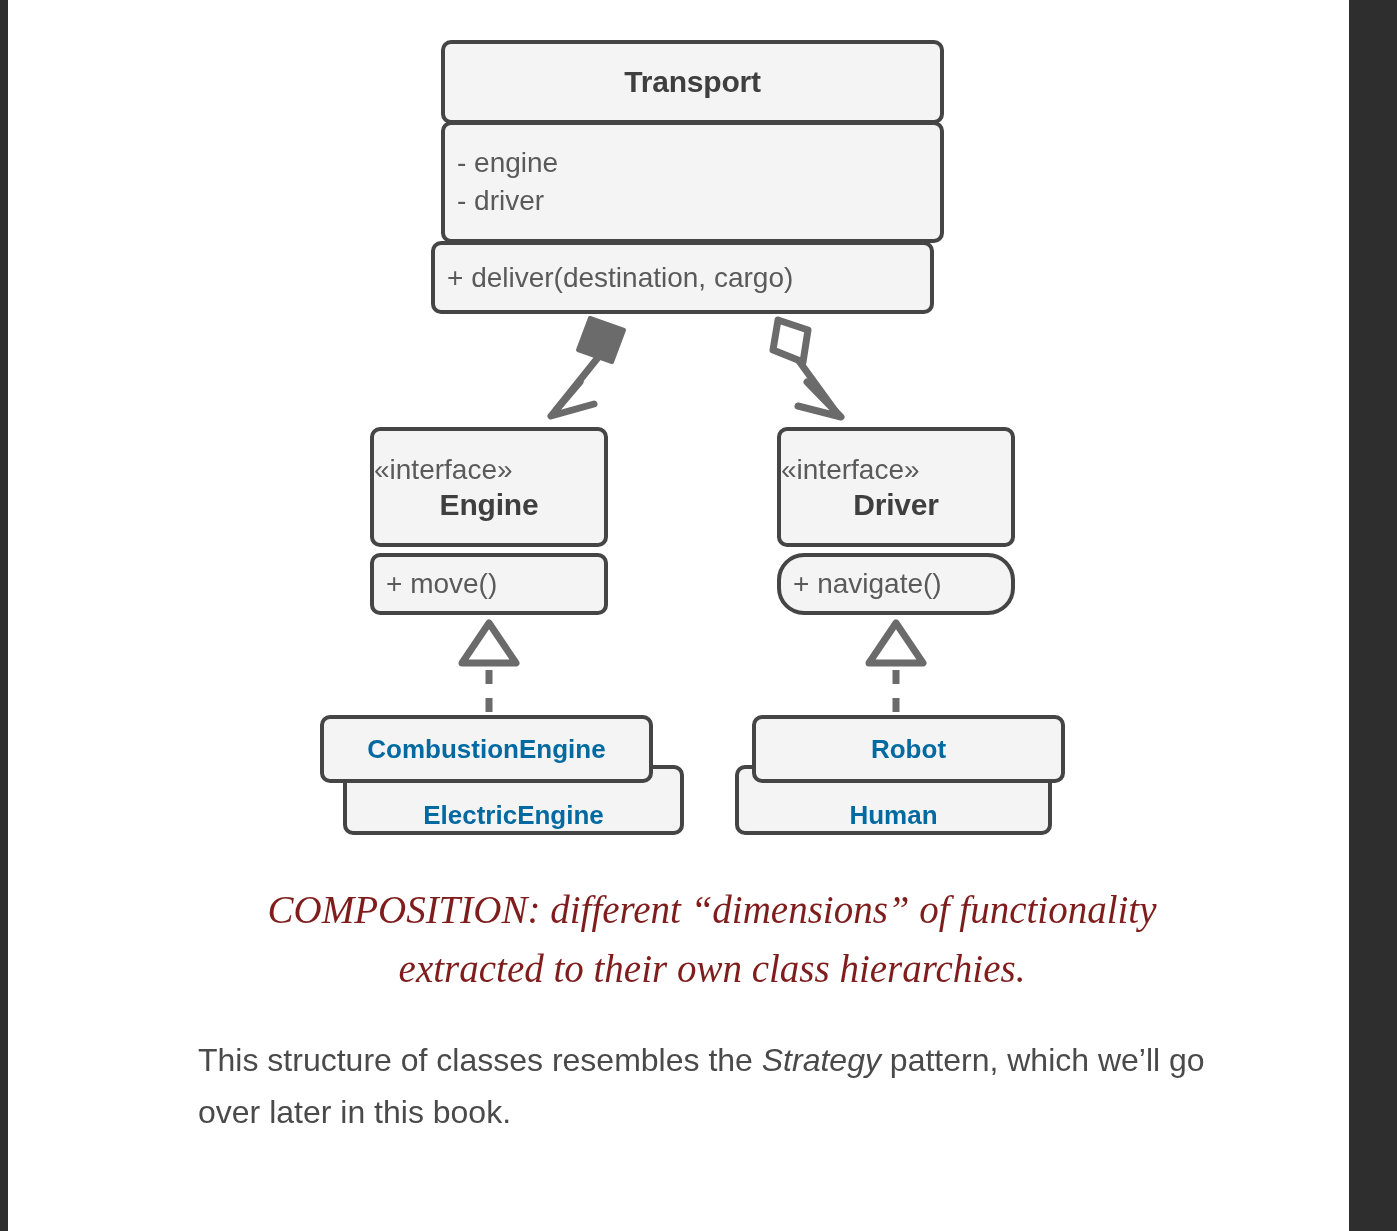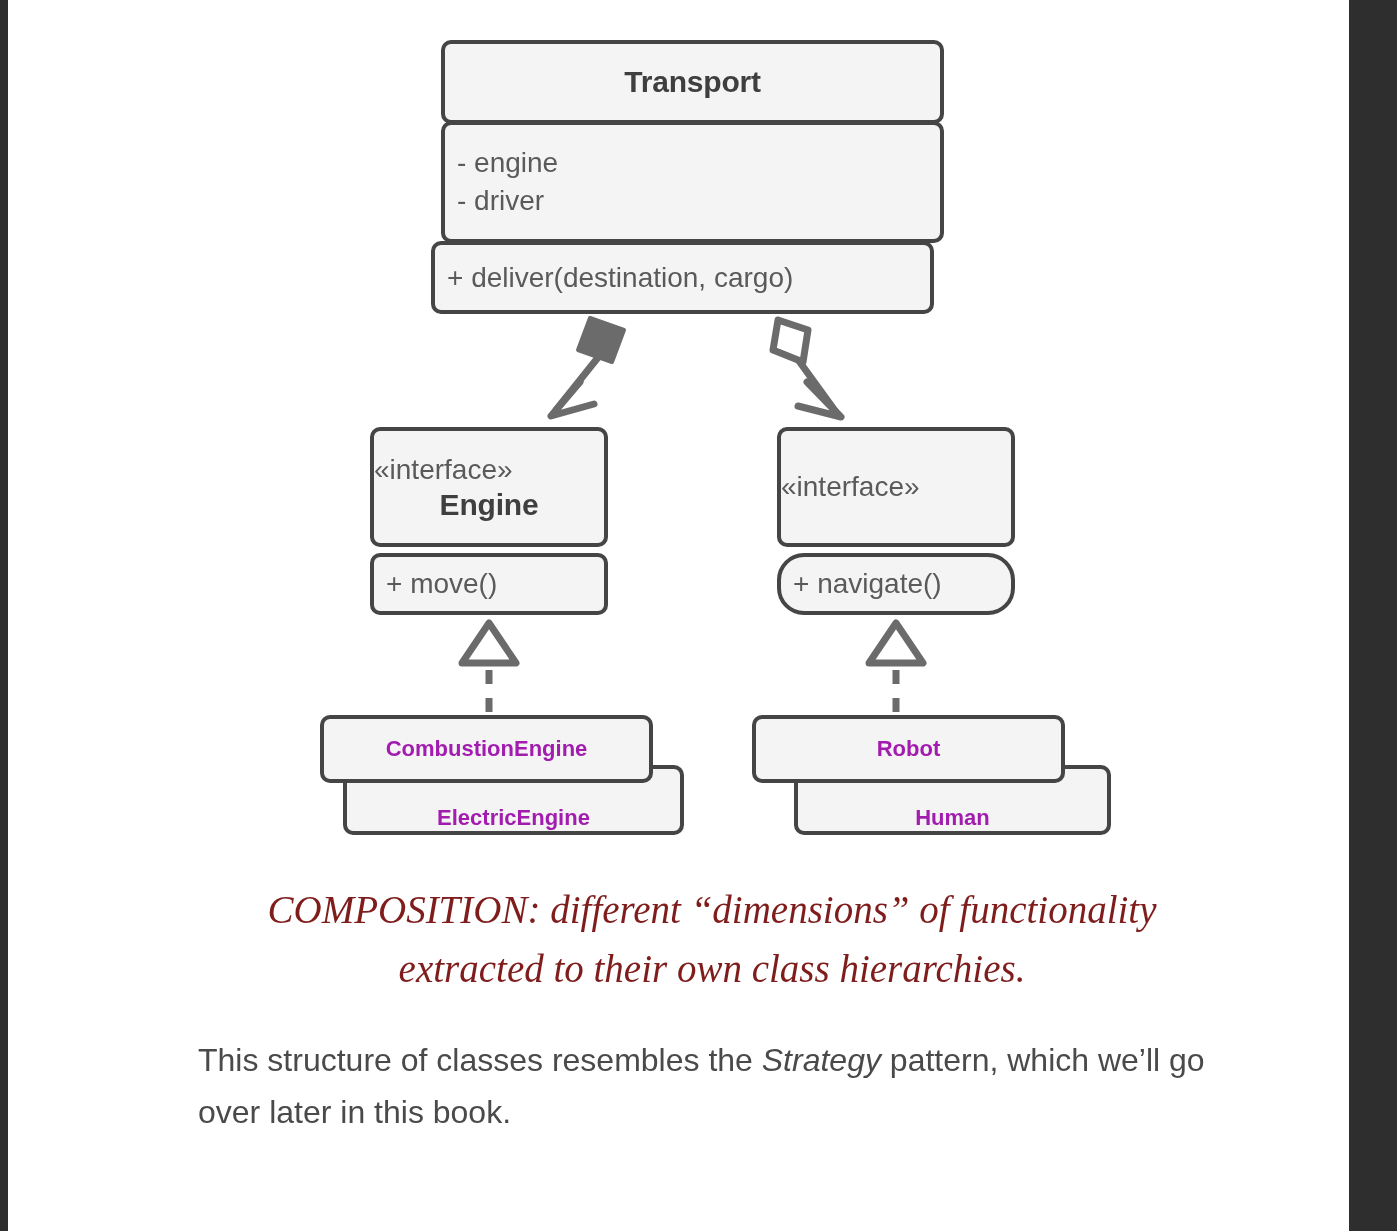--- a/index.html
+++ b/index.html
@@ -96,31 +96,31 @@
 
   #box-engine-title      { left: 362px; top: 427px; width: 238px; height: 120px; justify-content: center; }
   #box-engine-ops        { left: 362px; top: 553px; width: 238px; height: 62px; }
 
   #box-driver-title      { left: 769px; top: 427px; width: 238px; height: 120px; justify-content: center; }
   #box-driver-ops        { left: 769px; top: 553px; width: 238px; height: 62px; border-radius: 27px; }
 
   #box-electricengine    { left: 335px; top: 765px; width: 341px; height: 70px; z-index: 1; }
   #box-combustionengine  { left: 312px; top: 715px; width: 333px; height: 68px; z-index: 2; }
 
-  #box-human             { left: 786px; top: 765px; width: 317px; height: 70px; z-index: 1; }
+  #box-human             { left: 727px; top: 765px; width: 317px; height: 70px; z-index: 1; }
   #box-robot             { left: 744px; top: 715px; width: 313px; height: 68px; z-index: 2; text-align: center; }
 
   .leaf-label {
     display: flex;
     align-items: center;
     justify-content: center;
     height: 100%;
     font-weight: bold;
-    font-size: 22px;
-    color: #a21caf;
+    font-size: 26px;
+    color: #0369a1;
   }
   #box-electricengine .leaf-label,
   #box-human .leaf-label {
     align-items: flex-end;
     padding-bottom: 4px;
   }
 
   
   .caption {
     position: absolute;
@@ -195,20 +195,21 @@
     <div class="compartment" id="box-engine-title">
       <div class="stereotype">«interface»</div>
       <div class="cls-title">Engine</div>
     </div>
     <div class="compartment" id="box-engine-ops">
       <div class="member">+ move()</div>
     </div>
 
     <div class="compartment" id="box-driver-title">
       <div class="stereotype">«interface»</div>
+      <div class="cls-title">Driver</div>
     </div>
     <div class="compartment" id="box-driver-ops">
       <div class="member">+ navigate()</div>
     </div>
 
     <div class="uml-box" id="box-electricengine">
       <div class="leaf-label">ElectricEngine</div>
     </div>
     <div class="uml-box" id="box-combustionengine">
       <div class="leaf-label">CombustionEngine</div>

